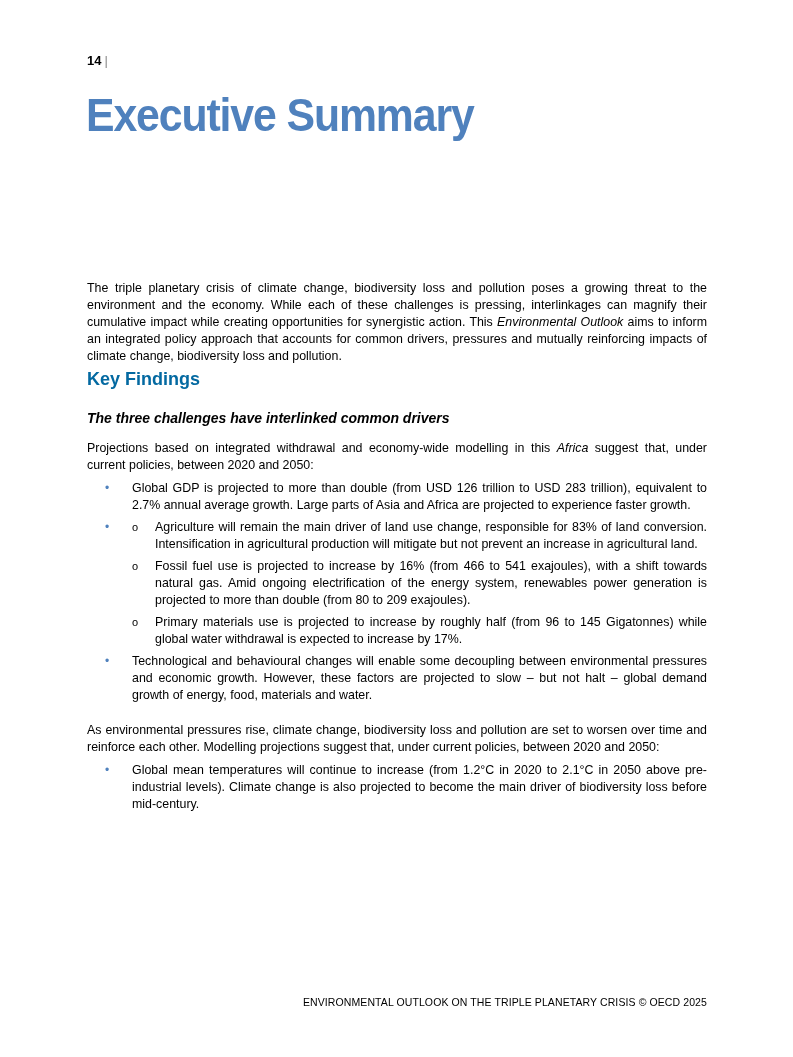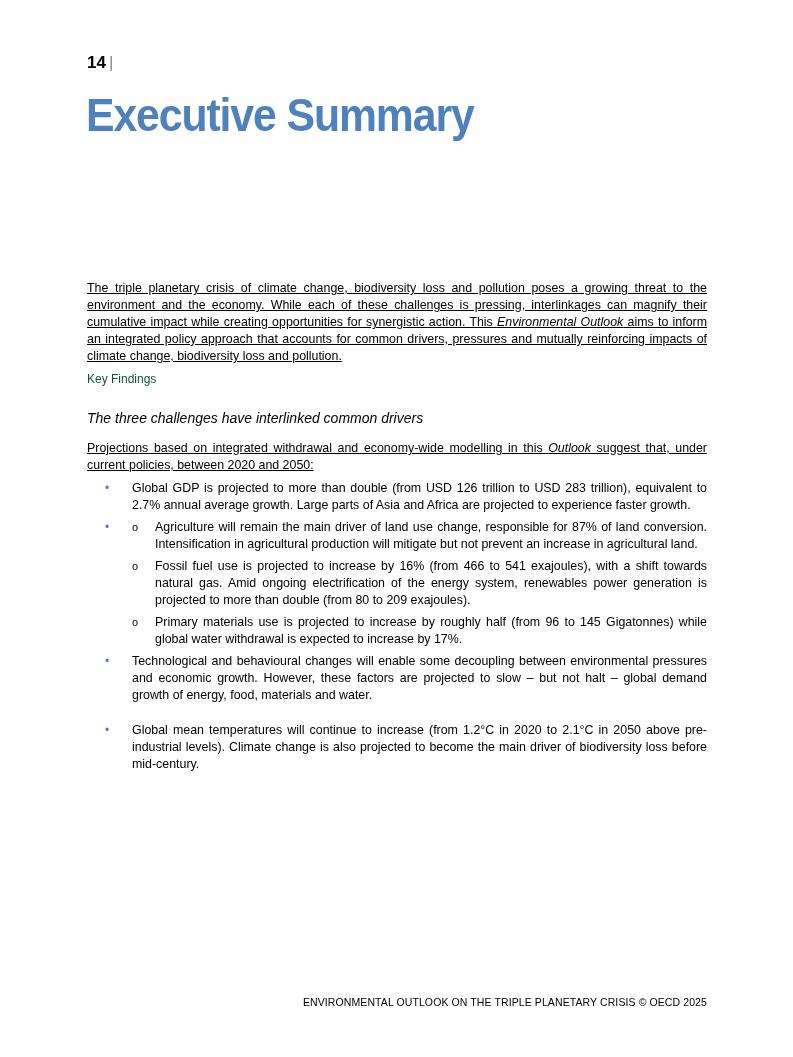--- a/index.html
+++ b/index.html
@@ -1,26 +1,26 @@
 <!DOCTYPE html>
 <html><head>
   <meta charset="utf-8">
   <style>
     html, body { margin: 0; padding: 0; background: #ffffff; }
     body { width: 793px; height: 1057px; position: relative; overflow: hidden;
       font-family: "Liberation Sans", sans-serif; color: #000; }
-    .page-num { position: absolute; left: 87px; top: 53px; font-size: 17px; font-weight: bold; }
+    .page-num { position: absolute; left: 87px; top: 53px; font-size: 13px; font-weight: bold; }
     .page-num .sep { font-weight: normal; color: #888; margin-left: 3px; }
     .title { position: absolute; left: 86px; top: 88px; margin: 0; font-size: 46px; font-weight: bold;
       color: #4f81bd; letter-spacing: -1.2px; transform: scaleX(0.93); transform-origin: left top; }
     .content { position: absolute; left: 87px; top: 280px; width: 620px; font-size: 12.4px; line-height: 17px; }
-    p { margin: 0; text-align: justify; text-decoration: underline; }
+    p { margin: 0; text-align: justify; }
     .intro { margin-bottom: 6px; }
-    h2 { margin: 0 0 21px 0; font-size: 12px; color: #14532d; font-weight: normal; }
-    h3 { margin: 0 0 13px 0; font-size: 14px; font-style: italic; font-weight: normal; line-height: 18px; }
+    h2 { margin: 0 0 21px 0; font-size: 18px; color: #0369a1; font-weight: bold; }
+    h3 { margin: 0 0 13px 0; font-size: 14px; font-style: italic; font-weight: bold; line-height: 18px; }
     .lead { margin-bottom: 6px; }
     ul.l1 { list-style: none; margin: 0 0 18px 0; padding: 0 0 0 45px; }
     ul.l1 > li { position: relative; margin-bottom: 5px; text-align: justify; }
     ul.l1 > li .bullet { position: absolute; left: -27px; top: 0; color: #4f81bd; font-size: 12px; }
     ul.l2 { list-style: none; margin: 5px 0 0 0; padding: 0 0 0 23px; }
     ul.l2 > li { position: relative; margin-bottom: 5px; text-align: justify; }
     ul.l2 > li .obullet { position: absolute; left: -23px; top: 0; font-size: 11px; }
     .footer { position: absolute; right: 86px; top: 996px; font-size: 10.5px; letter-spacing: 0.1px; text-align: center; }
   </style>
 </head>
@@ -29,31 +29,32 @@
 <div class="page-num"><span>14</span><span class="sep">|</span></div>
 
 <h1 class="title">Executive Summary</h1>
 
 <div class="content">
   <p class="intro"><span>The triple planetary crisis of climate change, biodiversity loss and pollution poses a growing threat to the environment and the economy. While each of these challenges is pressing, interlinkages can magnify their cumulative impact while creating opportunities for synergistic action. This </span><i>Environmental Outlook</i><span> aims to inform an integrated policy approach that accounts for common drivers, pressures and mutually reinforcing impacts of climate change, biodiversity loss and pollution.</span></p>
 
   <h2>Key Findings</h2>
 
   <h3>The three challenges have interlinked common drivers</h3>
-  <p class="lead"><span>Projections based on integrated withdrawal and economy-wide modelling in this </span><i>Outlook</i><span> suggest that, under current policies, between 2020 and 2050:</span></p>
+  <p class="lead"><span>Projections based on integrated withdrawal and economy-wide modelling in this </span><i>Africa</i><span> suggest that, under current policies, between 2020 and 2050:</span></p>
   <ul class="l1">
     <li><span class="bullet">•</span><span>Global GDP is projected to more than double (from USD 126 trillion to USD 283 trillion), equivalent to 2.7% annual average growth. Large parts of Asia and Africa are projected to experience faster growth.</span></li>
     <li><span class="bullet">•</span>
       <ul class="l2">
-        <li><span class="obullet">o</span><span>Agriculture will remain the main driver of land use change, responsible for 87% of land conversion. Intensification in agricultural production will mitigate but not prevent an increase in agricultural land.</span></li>
+        <li><span class="obullet">o</span><span>Agriculture will remain the main driver of land use change, responsible for 83% of land conversion. Intensification in agricultural production will mitigate but not prevent an increase in agricultural land.</span></li>
         <li><span class="obullet">o</span><span>Fossil fuel use is projected to increase by 16% (from 466 to 541 exajoules), with a shift towards natural gas. Amid ongoing electrification of the energy system, renewables power generation is projected to more than double (from 80 to 209 exajoules).</span></li>
         <li style="margin-bottom:0"><span class="obullet">o</span><span>Primary materials use is projected to increase by roughly half (from 96 to 145 Gigatonnes) while global water withdrawal is expected to increase by 17%.</span></li>
       </ul>
     </li>
     <li><span class="bullet">•</span><span>Technological and behavioural changes will enable some decoupling between environmental pressures and economic growth. However, these factors are projected to slow – but not halt – global demand growth of energy, food, materials and water.</span></li>
   </ul>
 
+  <p class="lead">As environmental pressures rise, climate change, biodiversity loss and pollution are set to worsen over time and reinforce each other. Modelling projections suggest that, under current policies, between 2020 and 2050:</p>
   <ul class="l1">
     <li><span class="bullet">•</span><span>Global mean temperatures will continue to increase (from 1.2°C in 2020 to 2.1°C in 2050 above pre-industrial levels). Climate change is also projected to become the main driver of biodiversity loss before mid-century.</span></li>
   </ul>
 </div>
 
 <div class="footer">ENVIRONMENTAL OUTLOOK ON THE TRIPLE PLANETARY CRISIS © OECD 2025</div>
 
 </body></html>

